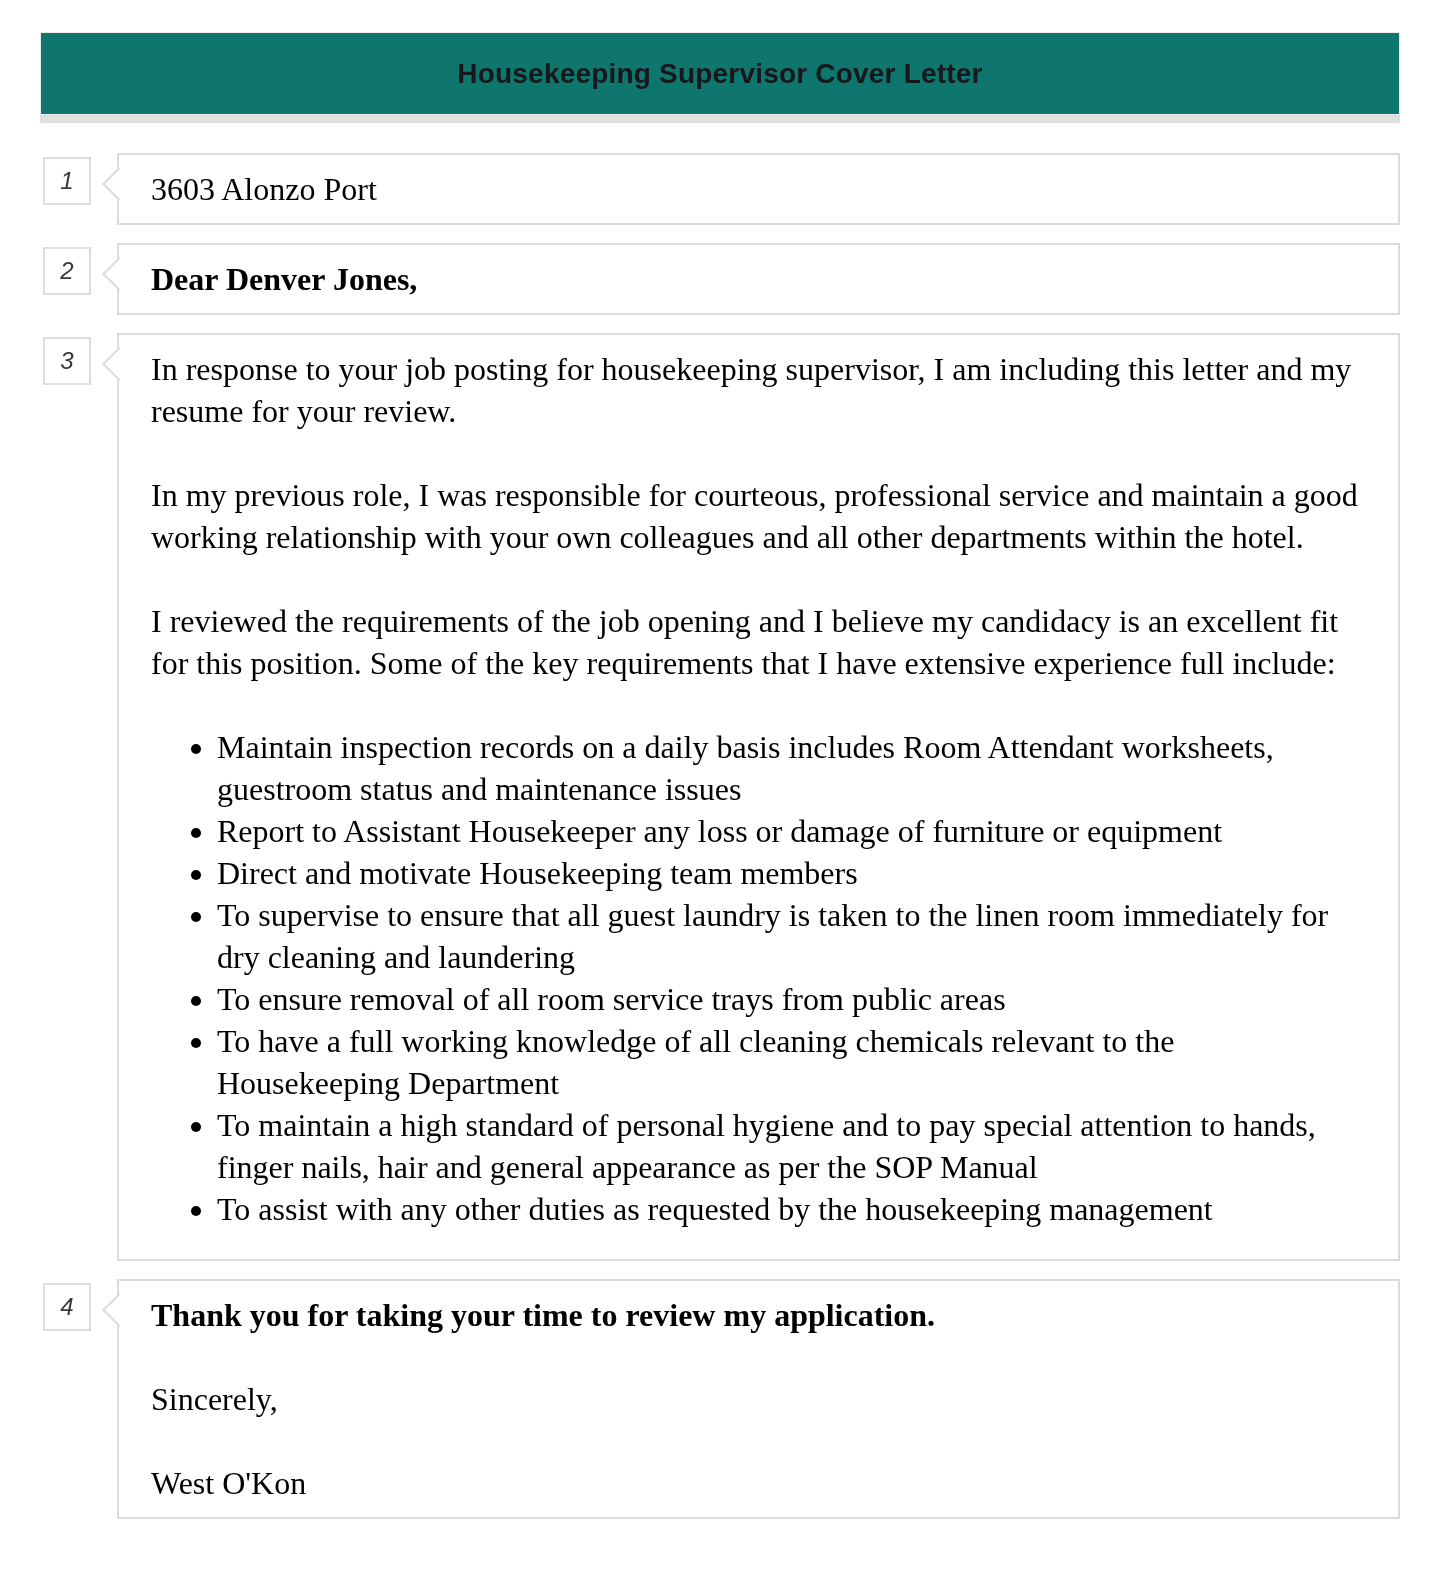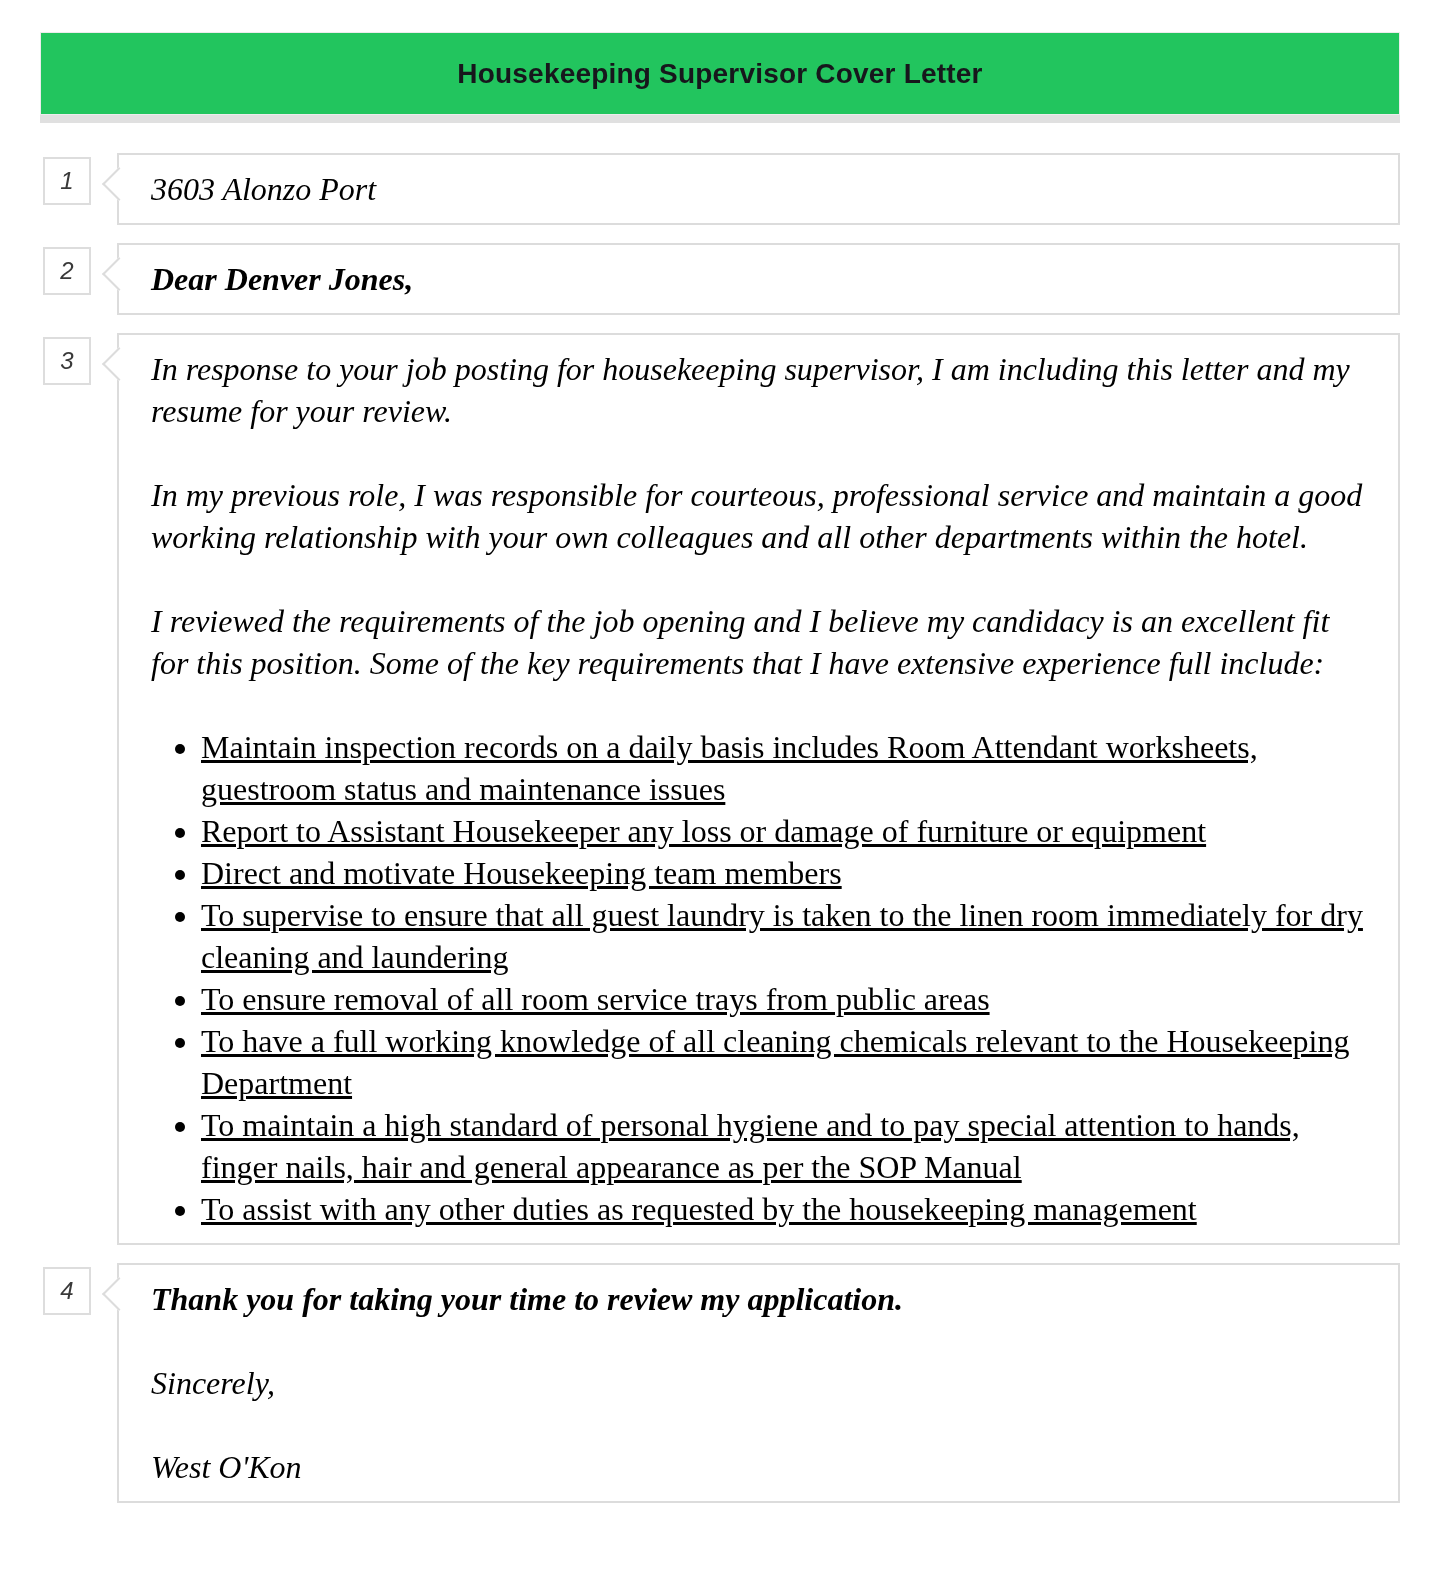--- a/index.html
+++ b/index.html
@@ -10,21 +10,21 @@
     color: #000;
   }
   body {
     width: 1440px;
   }
   
   .header-wrap {
     margin: 32px 40px 0 40px;
   }
   .header {
-    background: #22c55e;
+    background: #0f766e;
     border: 1px solid #ececec;
     height: 81px;
     display: flex;
     align-items: center;
     justify-content: center;
   }
   .header h1 {
     margin: 0;
     font-family: "Liberation Sans", sans-serif;
     font-size: 28px;
@@ -75,33 +75,31 @@
     top: 17px;
     width: 22px;
     height: 22px;
     background: #fff;
     border-left: 2px solid #dcdcdc;
     border-bottom: 2px solid #dcdcdc;
     transform: rotate(45deg);
   }
   .card p {
     margin: 0 0 42px 0;
-    font-style: italic;
   }
   .card p:last-child,
   .card p.no-gap {
     margin-bottom: 0;
   }
   .bold {
     font-weight: bold;
   }
   .card ul {
-    margin: 0;
+    margin: 16px;
     padding: 0 0 0 50px;
-    text-decoration: underline;
   }
   .card li {
     line-height: 42px;
   }
   .spacer-bottom {
     height: 42px;
   }
 </style>
 </head>
 <body>

